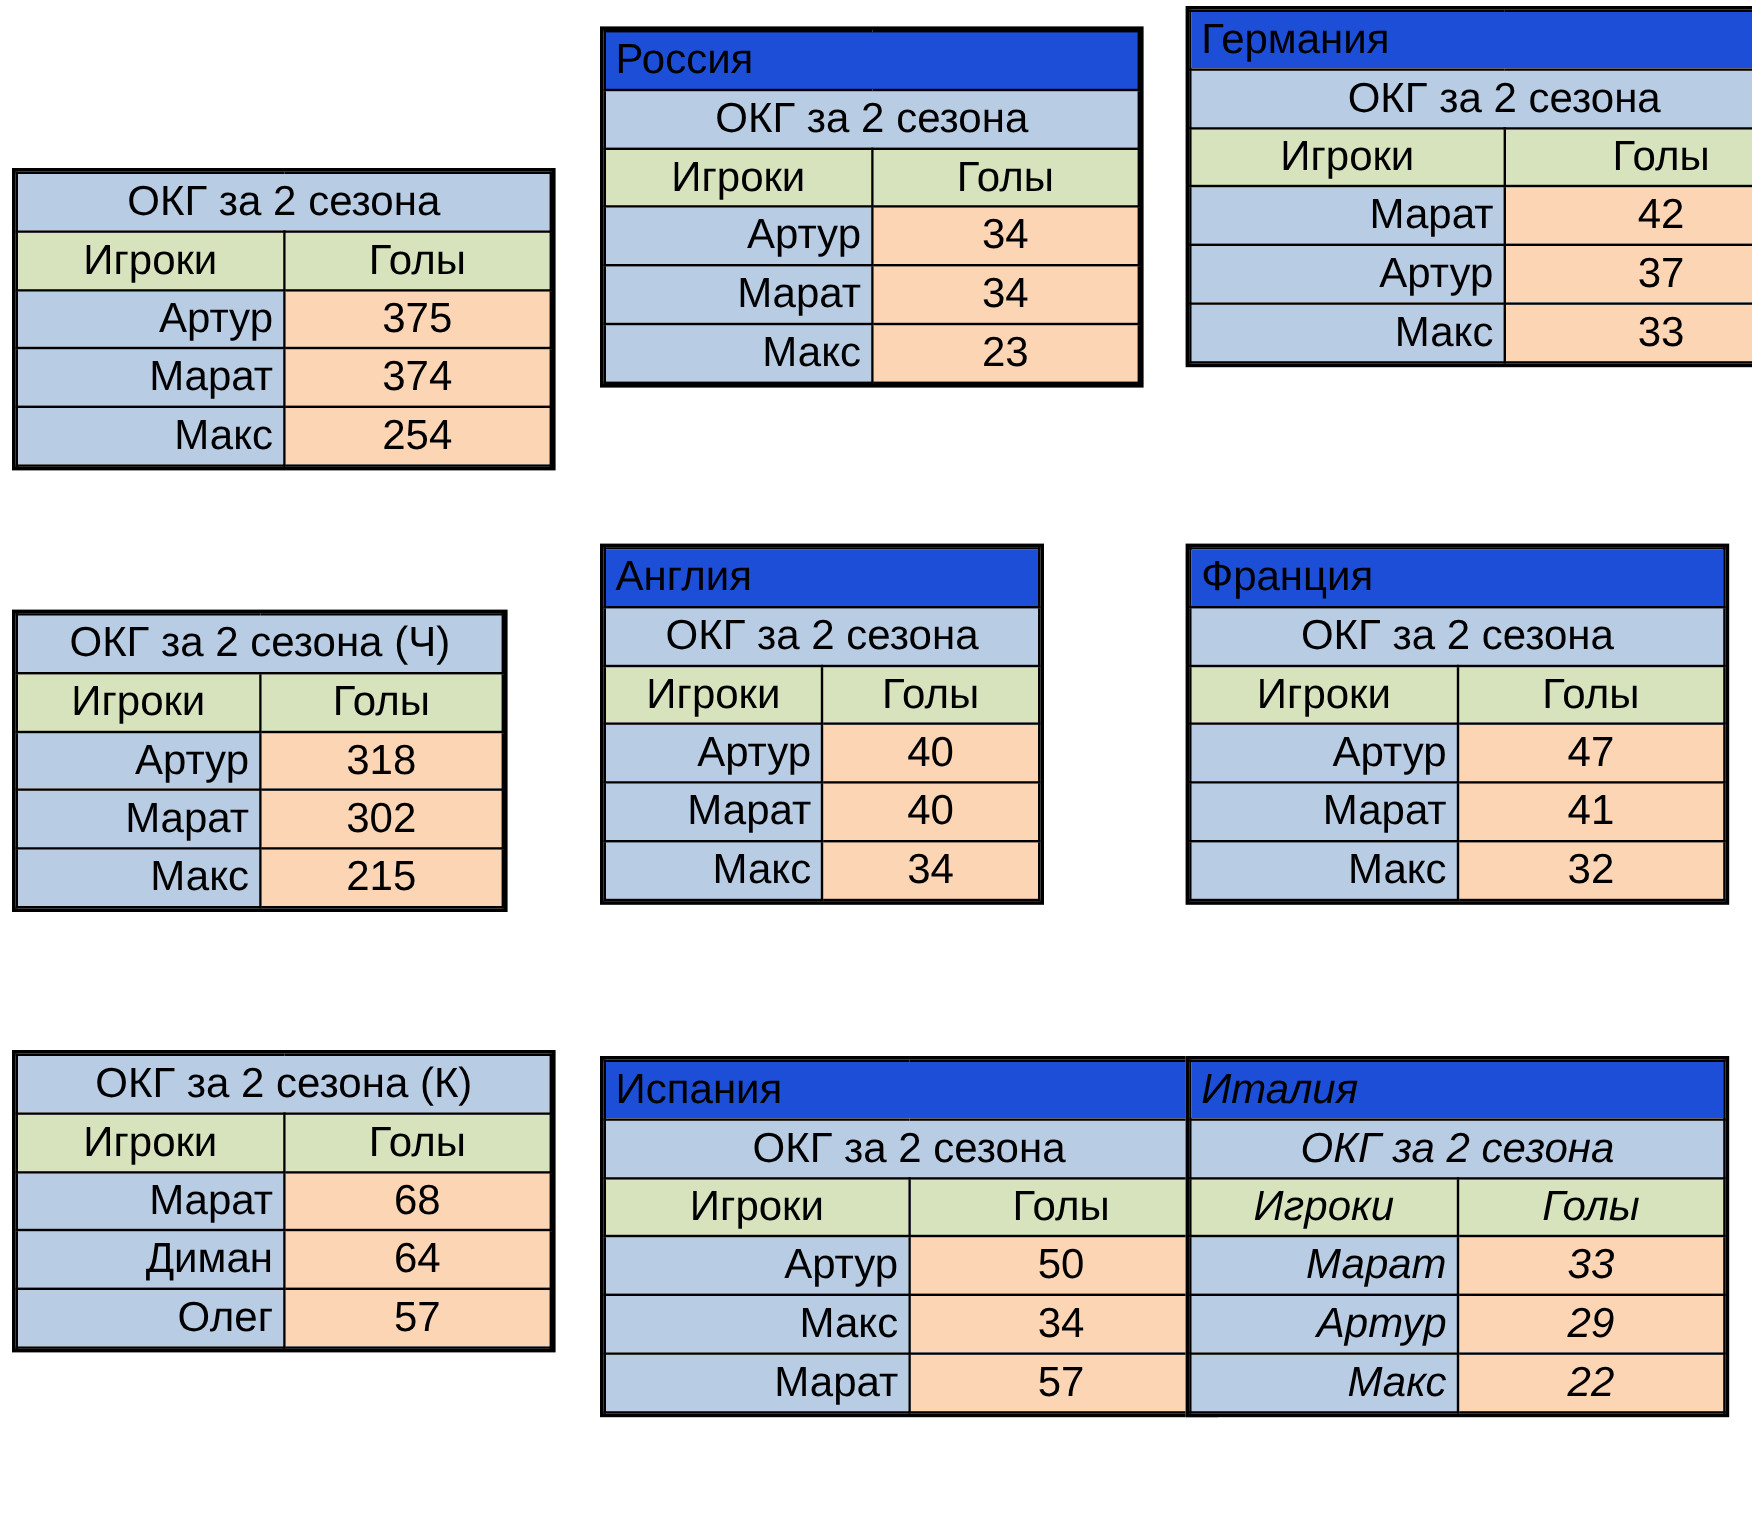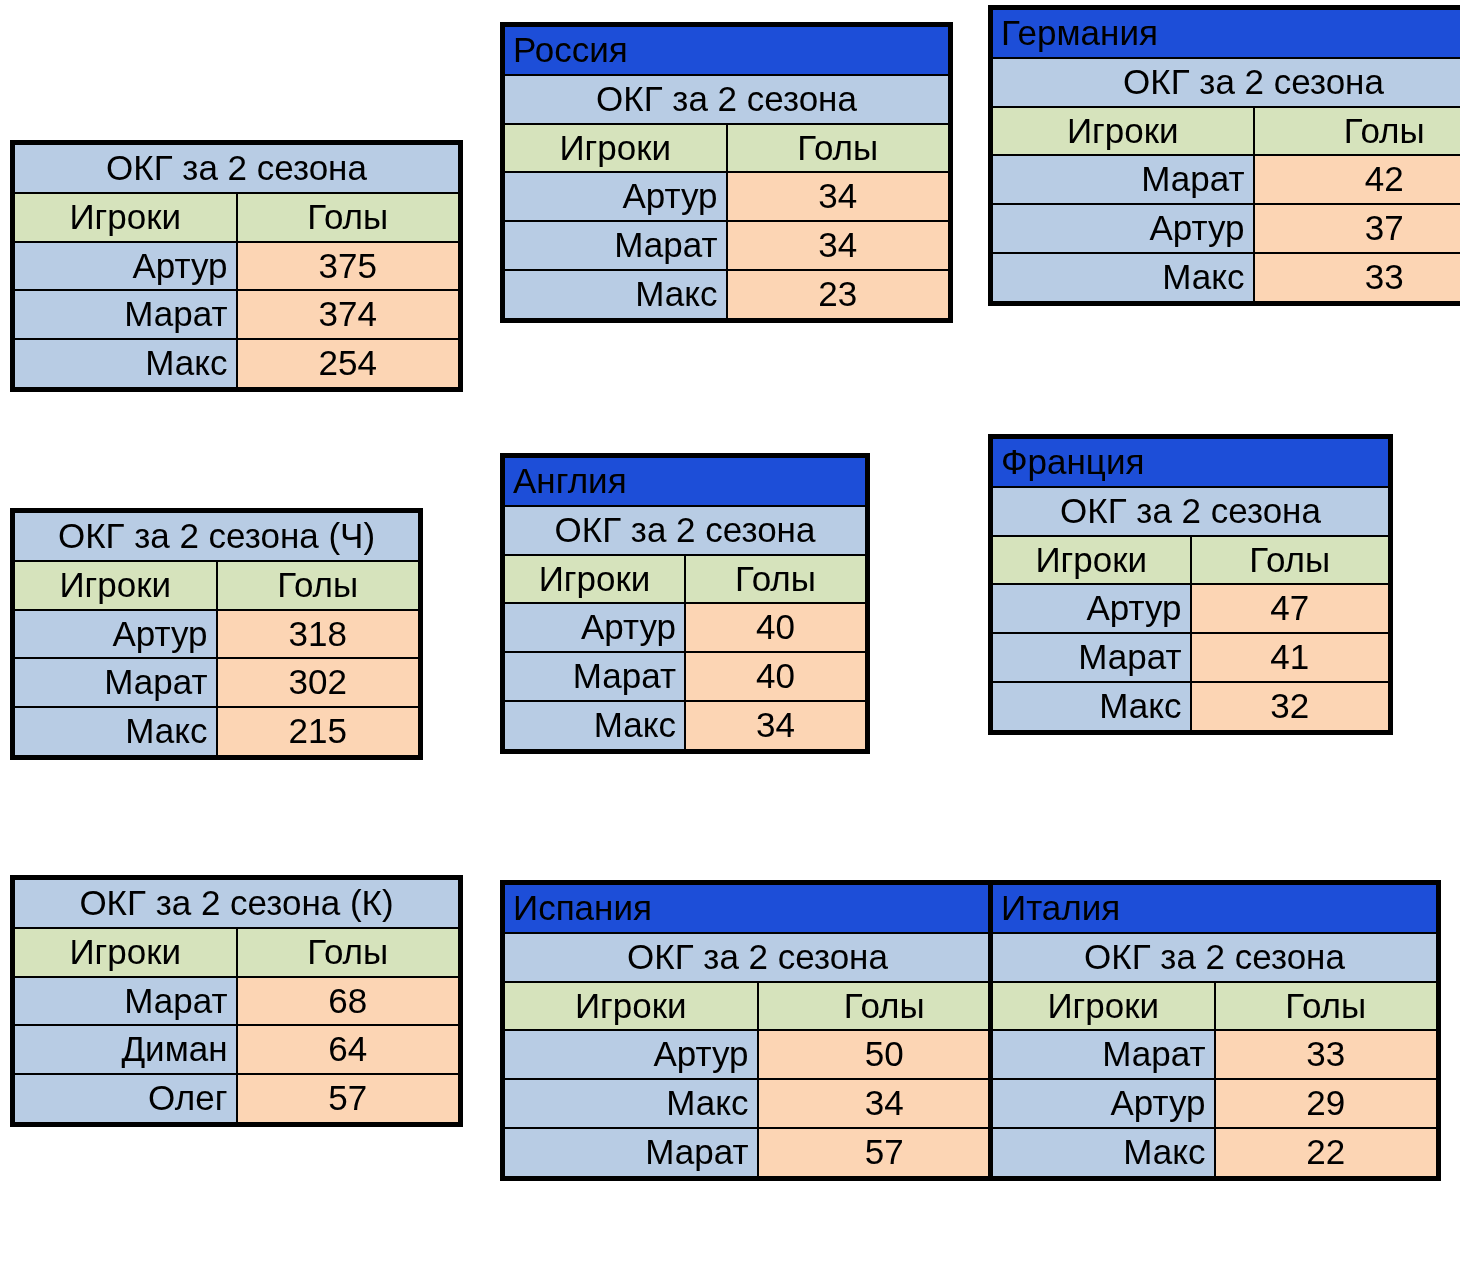--- a/index.html
+++ b/index.html
@@ -68,22 +68,22 @@
   
   #t-left-1 { left: 10px;  top: 140px;  width: 453px; }
   #t-left-2 { left: 10px;  top: 508px;  width: 413px; }
   #t-left-3 { left: 10px;  top: 875px;  width: 453px; }
   
   #t-mid-1  { left: 500px; top: 22px;   width: 453px; }
   #t-mid-2  { left: 500px; top: 453px;  width: 370px; }
   #t-mid-3  { left: 500px; top: 880px;  width: 515px; }
   
   #t-right-1{ left: 988px; top: 5px;   width: 531px; }
-  #t-right-2{ left: 988px; top: 434px;  width: 405px; }
-  #t-right-3{ left: 988px; top: 880px;  width: 453px; }
+  #t-right-2{ left: 988px; top: 453px;  width: 453px; }
+  #t-right-3{ left: 988px; top: 880px;  width: 453px; font-style: italic; }
 </style>
 </head>
 <body>
 
 <div class="grid">
     <div class="tbl" id="t-left-1">
       <table>
         <tbody>
           <tr>
             <td class="title-blue" colspan="2">ОКГ за 2 сезона</td>

